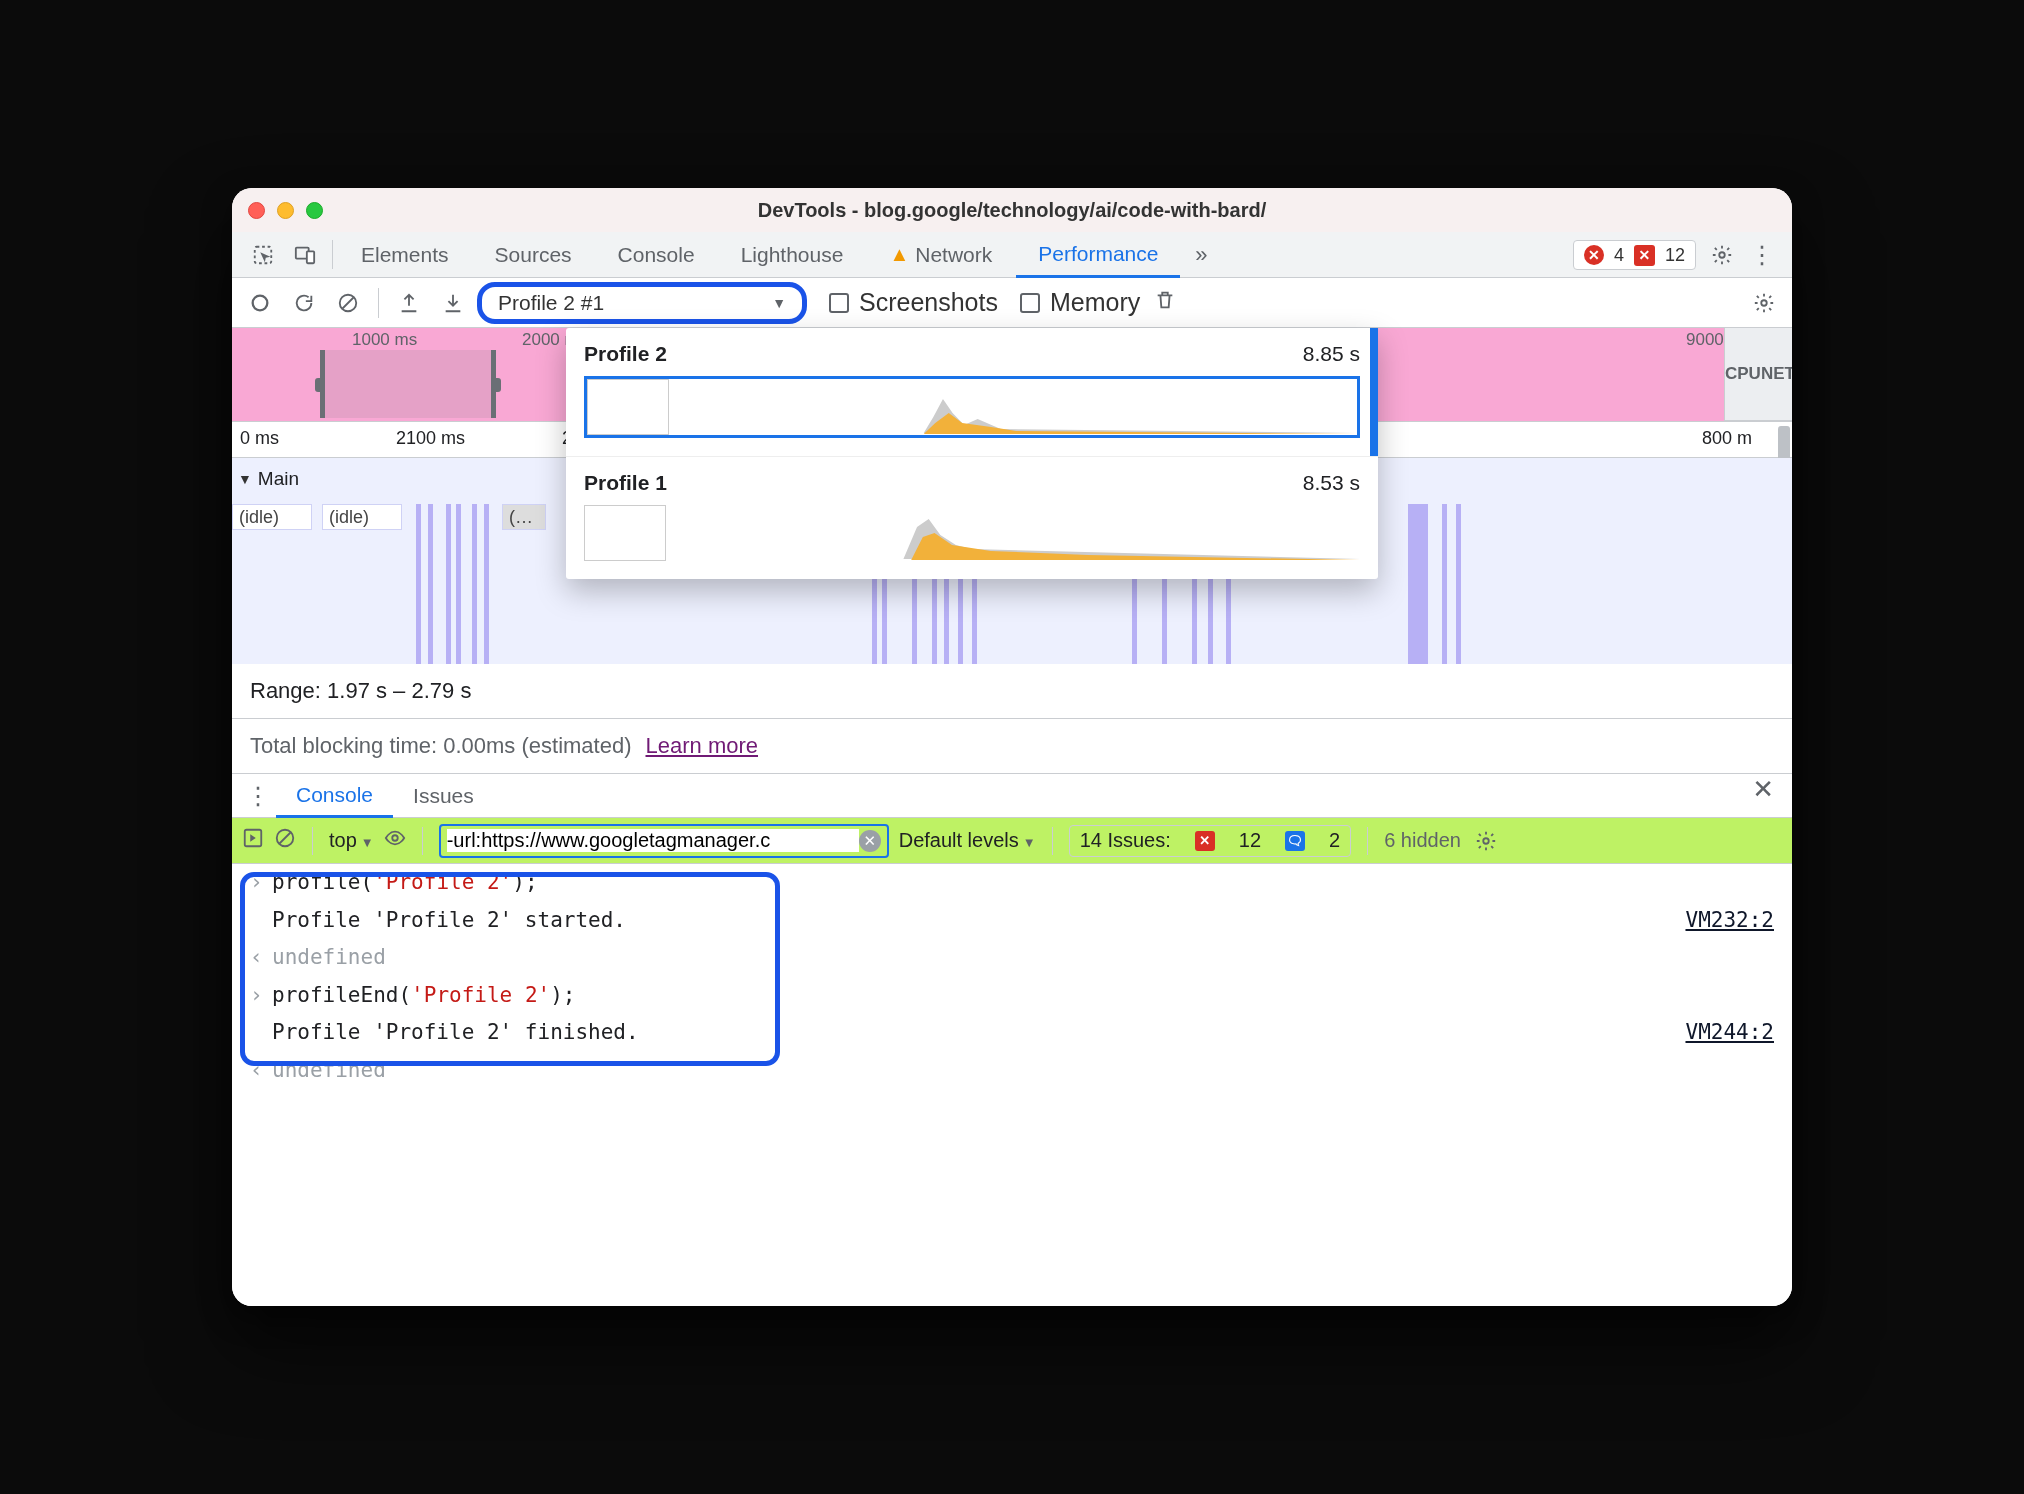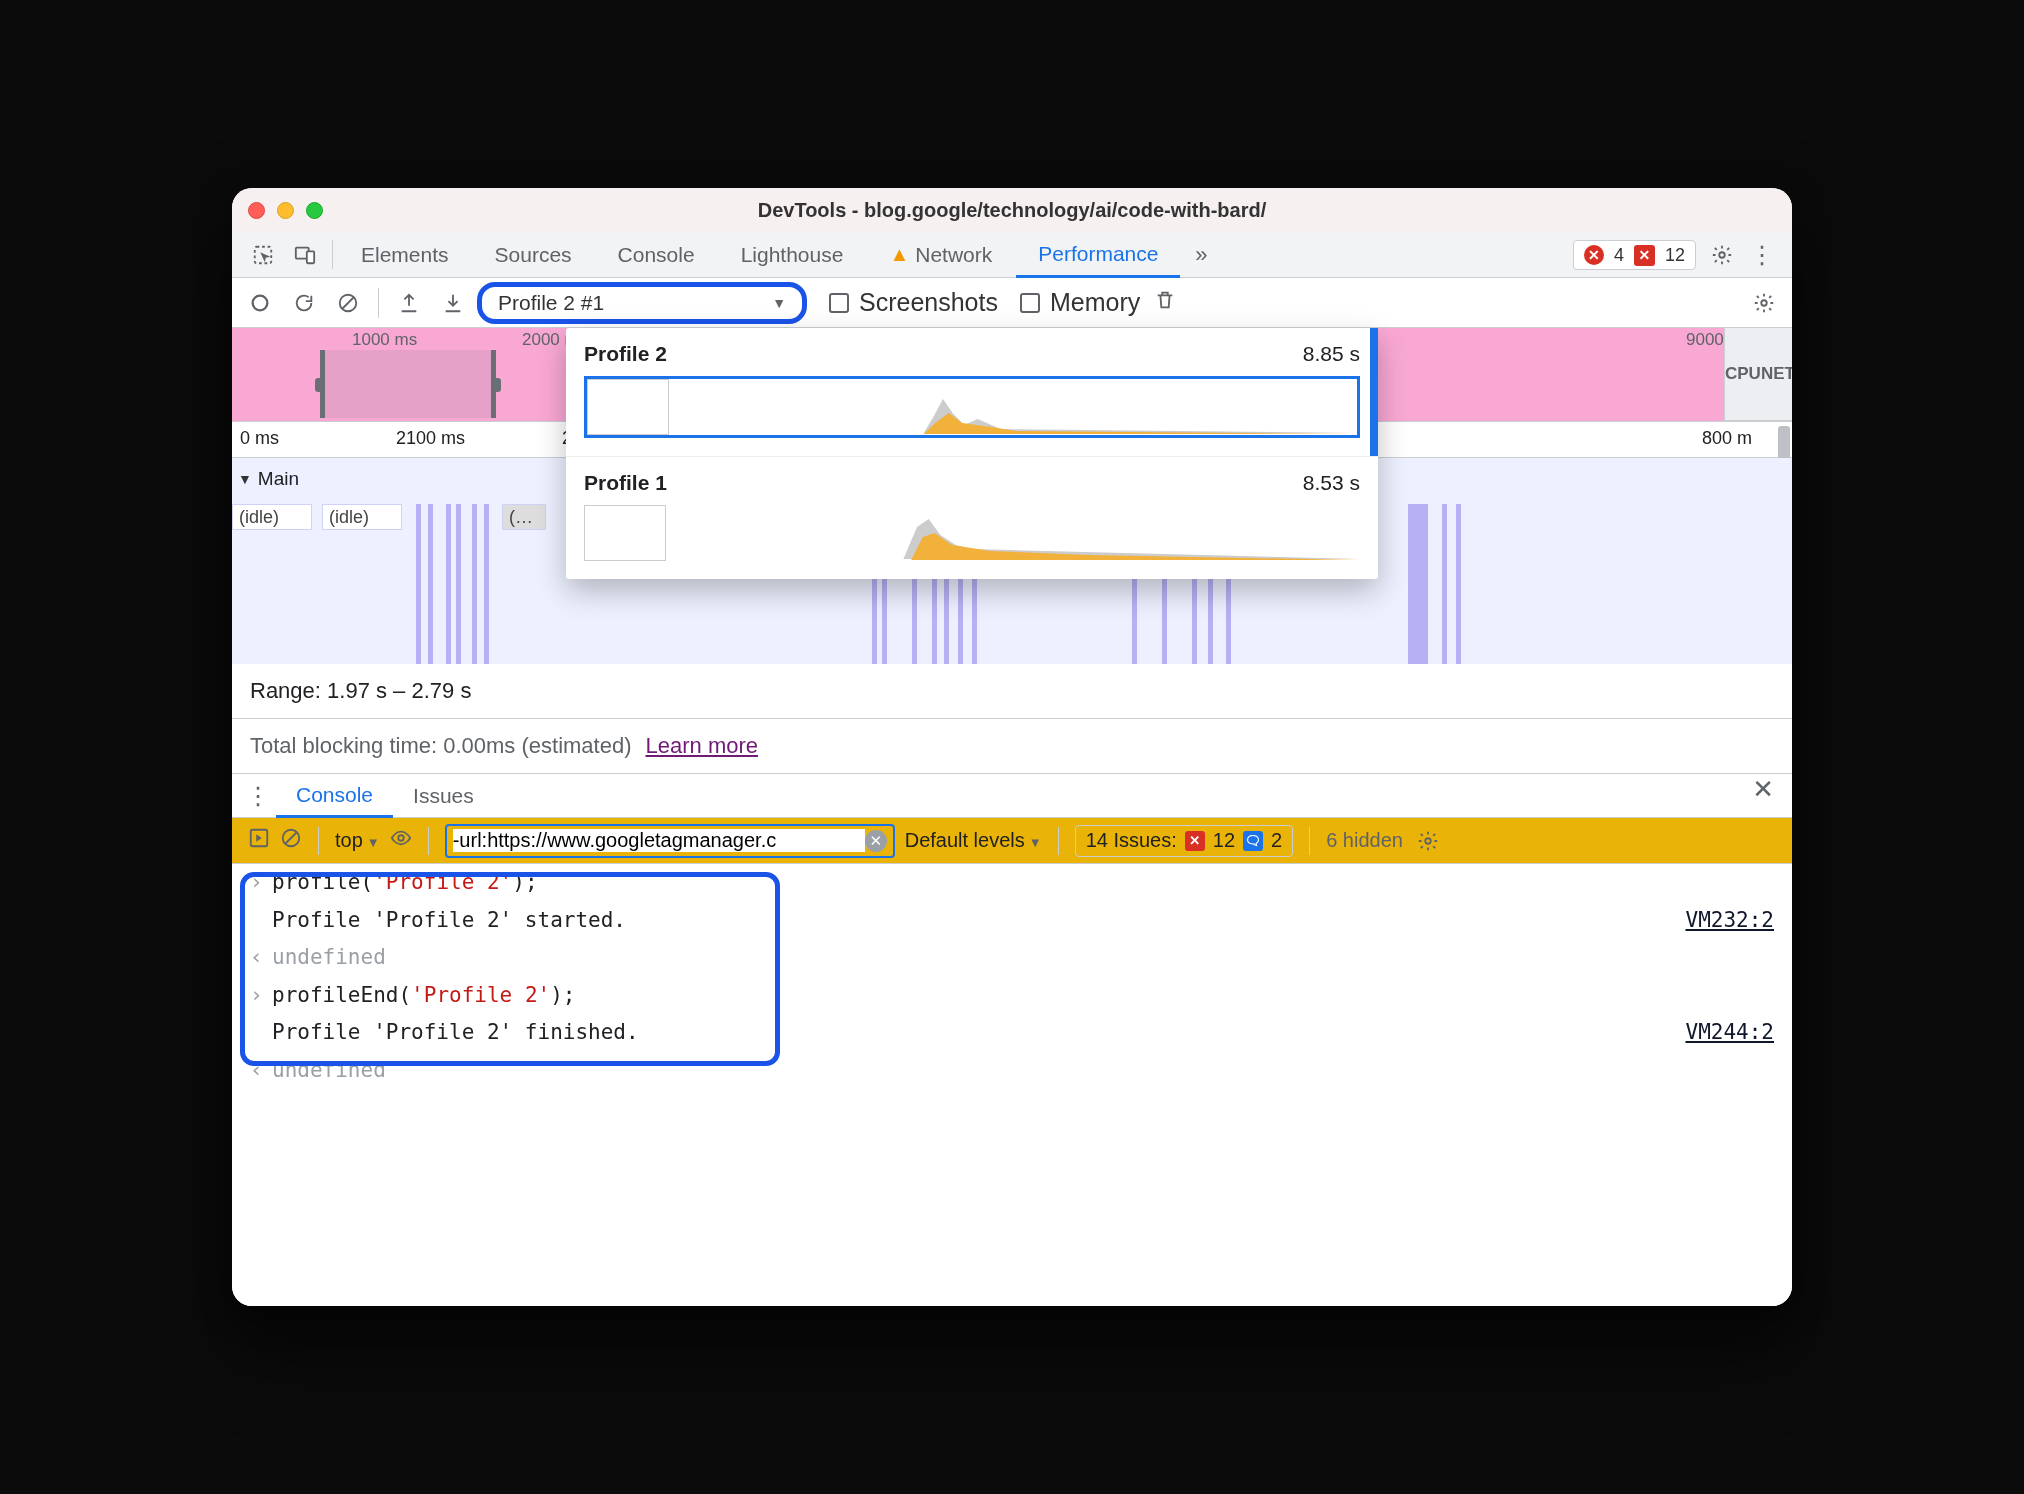--- a/index.html
+++ b/index.html
@@ -86,30 +86,30 @@
   .blocking-line a { color:#701a75; text-decoration:underline;}
 
   
   .console-head { height:44px; display:flex; align-items:stretch; background:#fff; border-bottom:1px solid #cacdd1; padding:0 8px;}
   .console-head .kv { width:36px; display:flex; align-items:center; justify-content:center; font-size:24px; color:#5f6368; cursor:pointer;}
   .console-head .ctab { padding:0 20px; font-size:21px; color:#5f6368; display:flex; align-items:center; cursor:pointer;}
   .console-head .ctab.active { color:#1a73e8; border-bottom:3px solid #1a73e8; margin-bottom:-1px;}
   .console-head .close-x { margin-left:auto; font-size:26px; color:#5f6368; padding:0 10px; cursor:pointer;}
 
   
-  .console-tb { height:46px; display:flex; align-items:center; padding:0 16px; gap:10px; border-bottom:1px solid #cacdd1; font-size:20px; background:#eab308;}
+  .console-tb { height:46px; display:flex; align-items:center; padding:0 10px; gap:10px; border-bottom:1px solid #cacdd1; font-size:20px; background:#bef264;}
   .console-tb .ctx { color:#202124;}
   .console-tb .tri2 { color:#5f6368; font-size:13px; margin-left:4px;}
   .console-tb .eye { font-size:22px; color:#5f6368;}
   .console-tb .vsep { width:1px; height:28px; background:#cacdd1; margin:0 6px;}
   .filter-box { flex:0 0 auto; width:450px; border:2px solid #1a73e8; border-radius:4px; height:34px; display:flex; align-items:center; padding:0 6px;}
   .filter-box input { border:none; outline:none; font-size:20px; flex:1; }
   .filter-box .clear { width:22px; height:22px; border-radius:50%; background:#9aa0a6; color:#fff; font-size:15px; display:flex; align-items:center; justify-content:center; cursor:pointer;}
   .levels { font-size:20px; color:#202124;}
-  .issues-box { border:1px solid #cacdd1; border-radius:4px; padding:2px 10px; display:flex; align-items:center; gap:8px; height:32px;}
+  .issues-box { border:1px solid #cacdd1; border-radius:4px; padding:2px 10px; display:flex; align-items:center; gap:24px; height:32px;}
   .issues-box .sq2 { width:20px; height:20px; border-radius:3px; color:#fff; font-size:13px; display:flex; align-items:center; justify-content:center; font-weight:700;}
   .sq2.red{background:#d93025;} .sq2.blue{background:#1a73e8;}
   .hidden-txt { color:#5f6368;}
 
   
   .console-out { flex:1; position:relative; font-family: "SF Mono", Menlo, Consolas, monospace; font-size:21px; line-height:1.6; background:#fff;}
   .hl-box { position:absolute; left:8px; top:8px; width:540px; height:194px; border:5px solid #1a53e8; border-radius:14px; pointer-events:none;}
   .c-row { display:flex; padding:2px 18px;}
   .c-row .gut { width:22px; color:#9aa0a6; flex-shrink:0;}
   .c-row .body { flex:1;}

